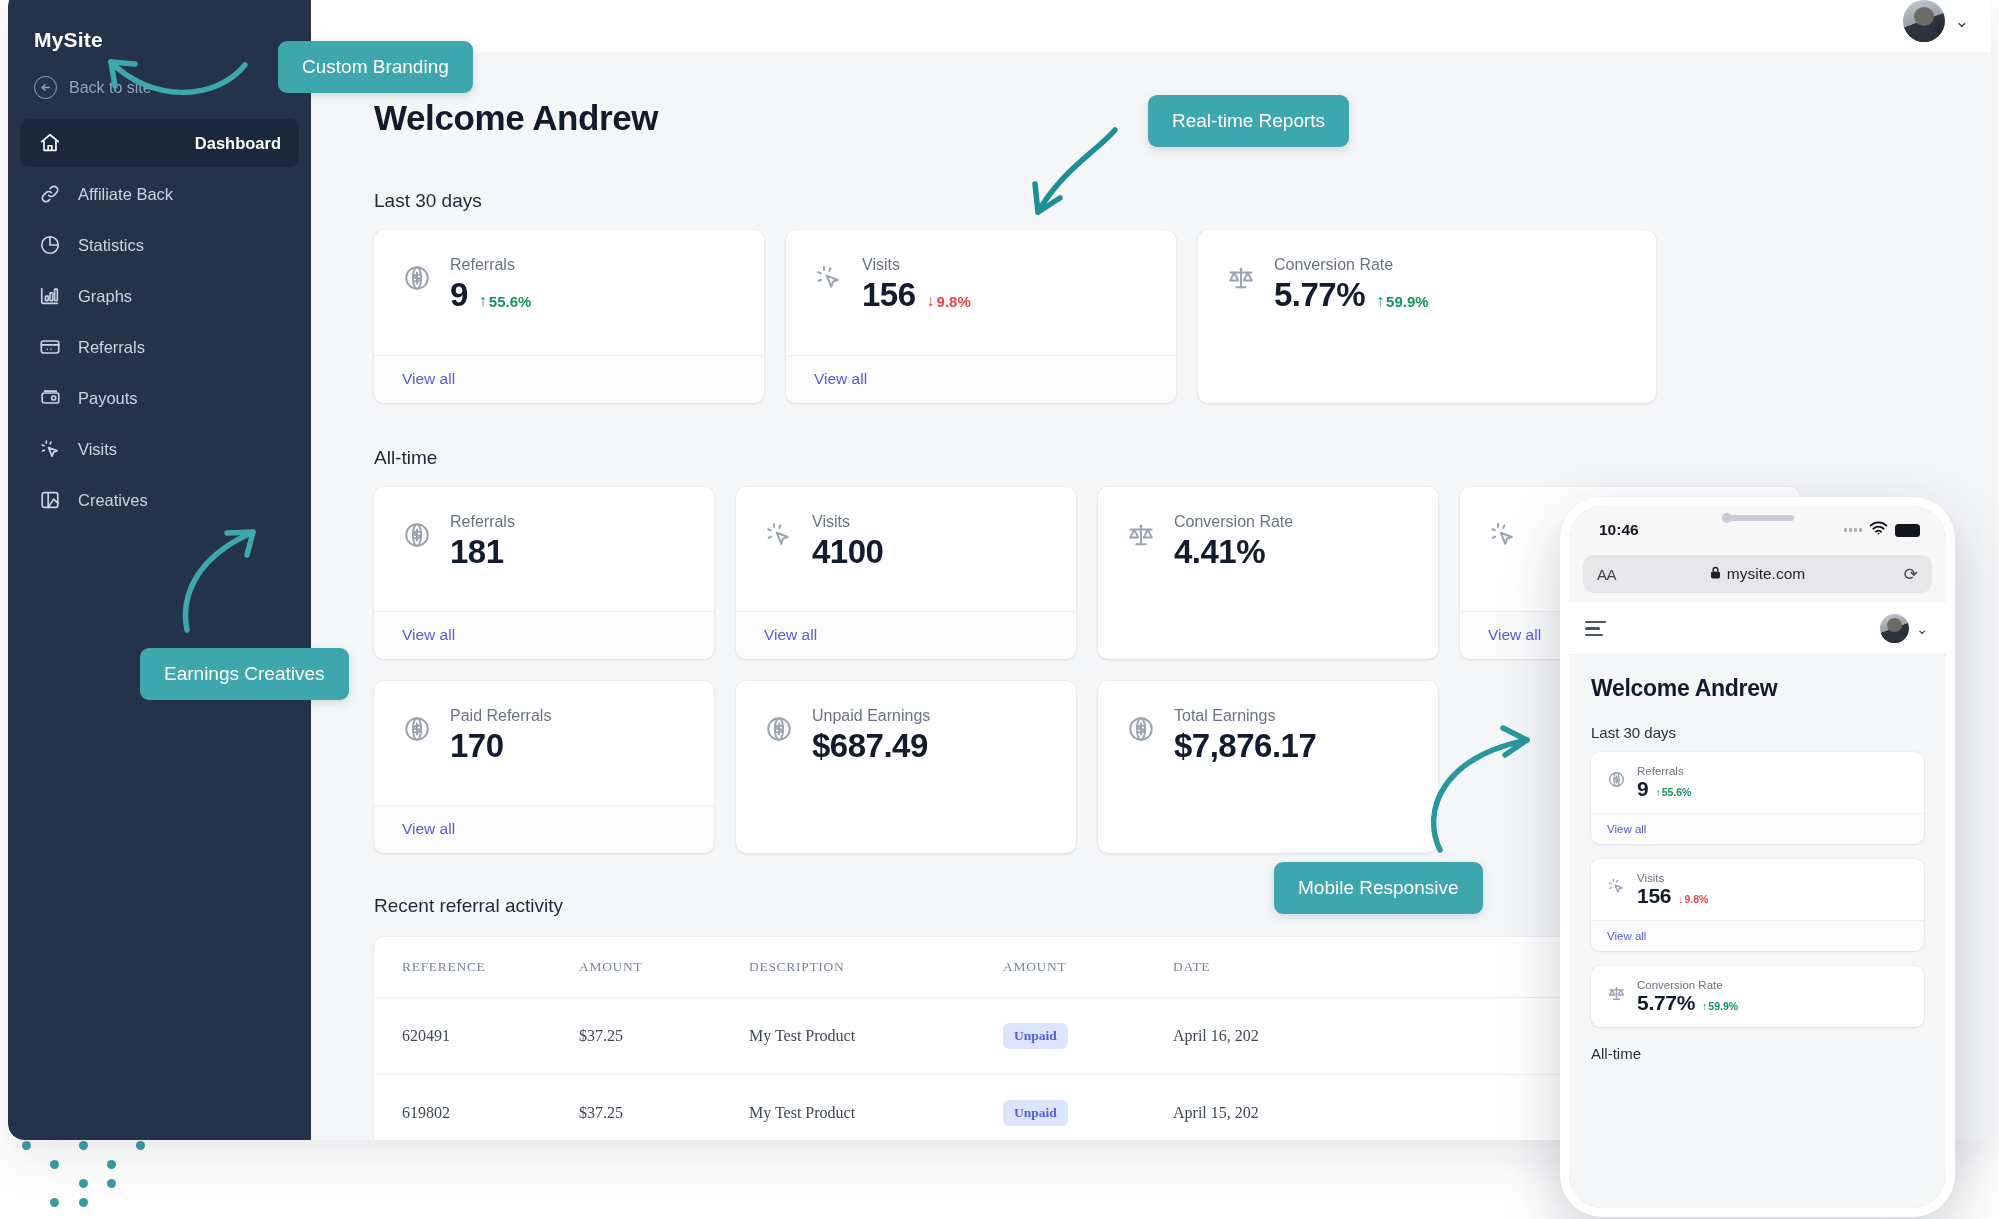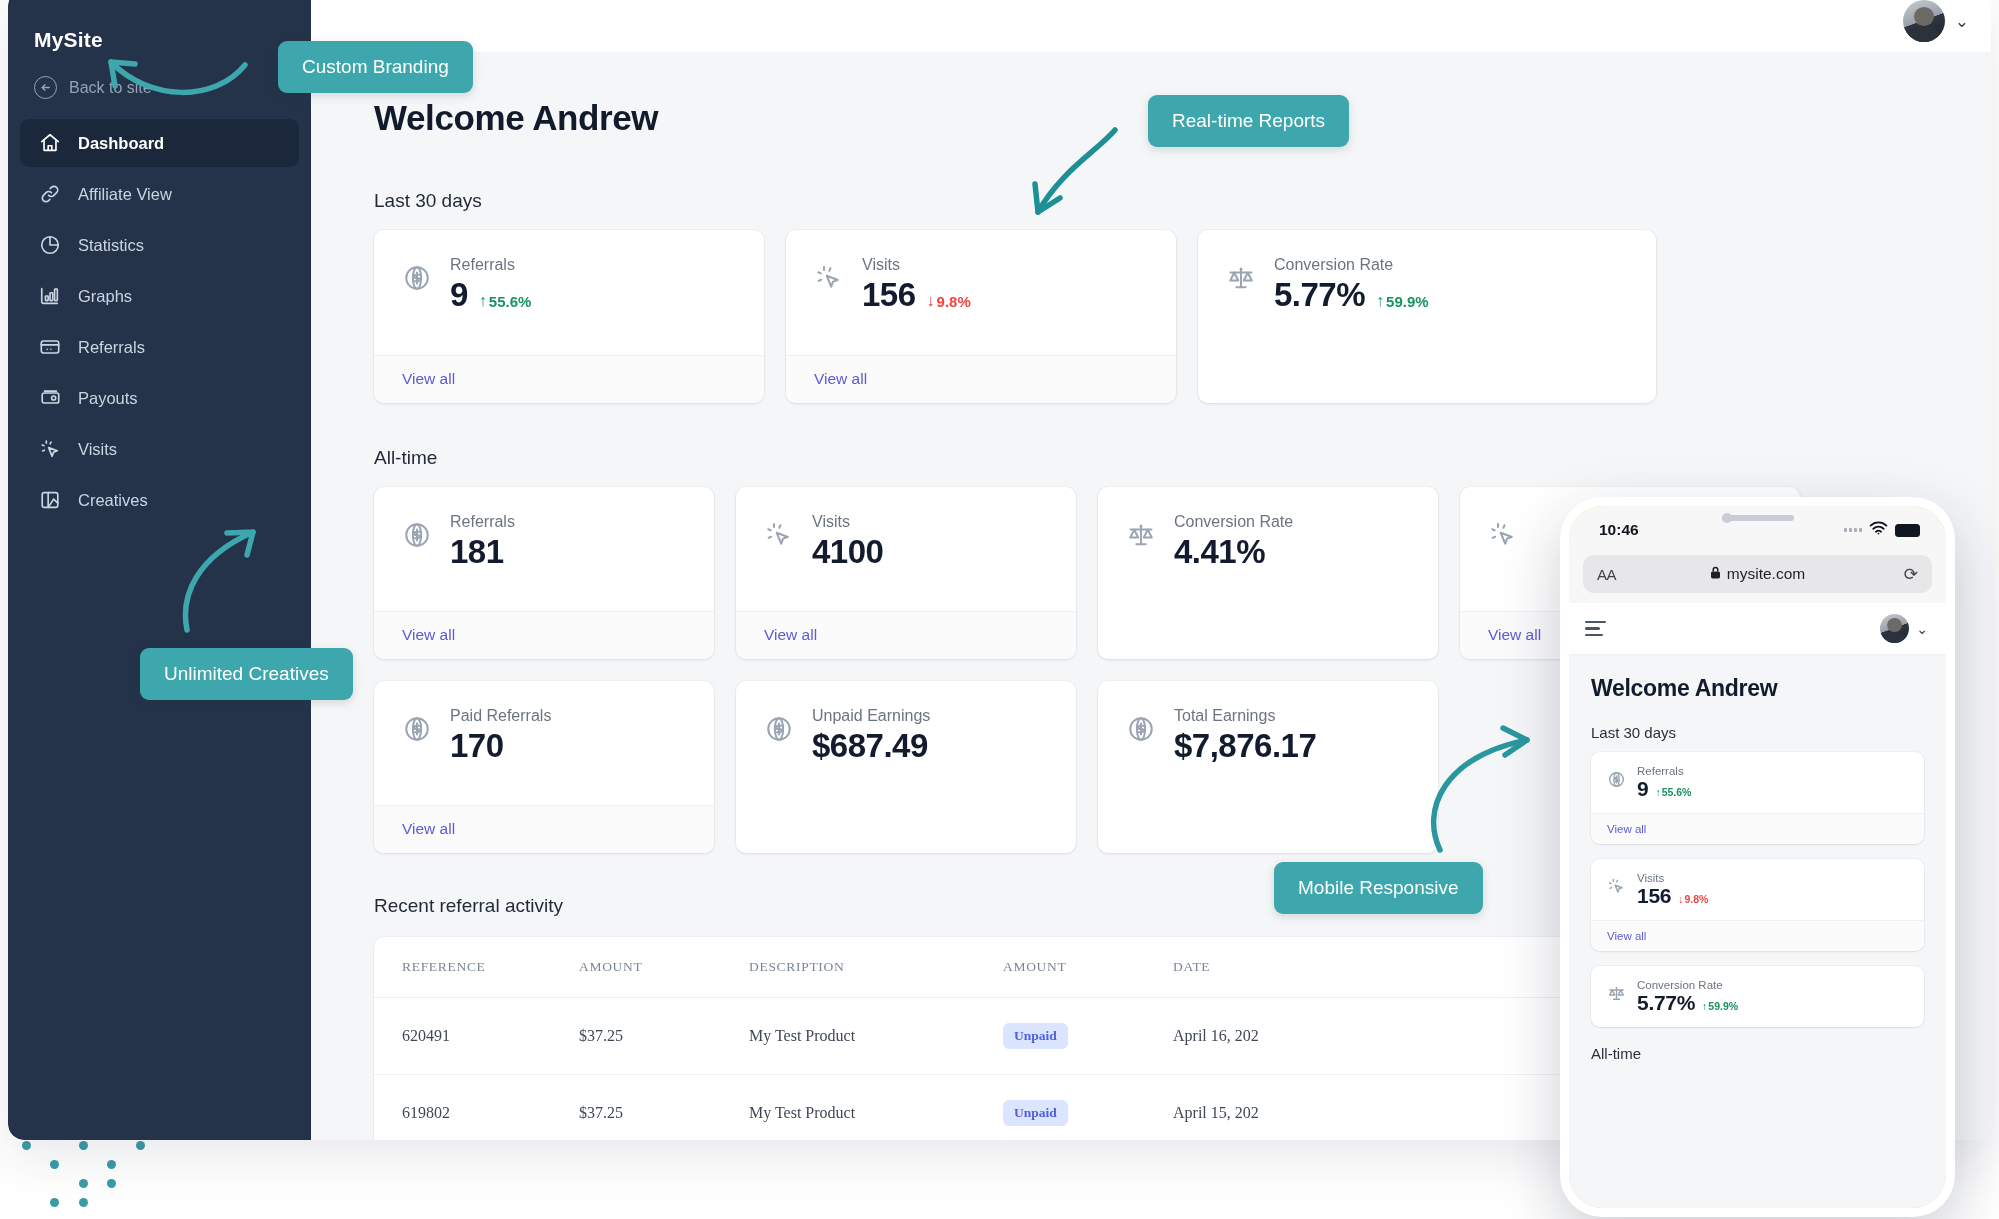--- a/index.html
+++ b/index.html
@@ -39,21 +39,21 @@
   .back-circle {
     width:23px; height:23px; border-radius:50%; border:1.7px solid #93a3b8;
     display:flex; align-items:center; justify-content:center; flex:0 0 auto;
   }
   .nav { padding:0 12px; }
   .nav-item {
     display:flex; align-items:center; gap:17px;
     height:48px; padding:0 18px; border-radius:9px;
     color:#cbd5e1; font-size:16.5px; cursor:pointer; margin-bottom:3px;
   }
-  .nav-item.active { background:#1b283c; color:#ffffff; font-weight:600; }
+  .nav-item.active { background:#1b283c; color:#ffffff; font-weight:600;justify-content:space-between; }
   .nav-ico { width:23px; height:23px; flex:0 0 auto; display:flex; align-items:center; justify-content:center; }
   .nav-ico svg { width:22px; height:22px; display:block; }
 
   
   .topbar {
     position:absolute; left:303px; top:0; right:0; height:62px;
     background:#ffffff; display:flex; align-items:center; justify-content:flex-end;
     padding-right:22px; gap:10px; z-index:5;
   }
   .avatar {
@@ -240,21 +240,21 @@
           <span>Dashboard</span>
         </div>
 
         <div class="nav-item">
           <span class="nav-ico">
             <svg viewBox="0 0 24 24" fill="none" stroke="currentColor" stroke-width="1.8" stroke-linecap="round" stroke-linejoin="round">
                 <path d="M10.5 13.5a4 4 0 0 0 5.7 0l3-3a4 4 0 0 0-5.7-5.7l-1.3 1.3"></path>
                 <path d="M13.5 10.5a4 4 0 0 0-5.7 0l-3 3a4 4 0 0 0 5.7 5.7l1.3-1.3"></path>
               </svg>
           </span>
-          <span>Affiliate View</span>
+          <span>Affiliate Back</span>
         </div>
 
         <div class="nav-item">
           <span class="nav-ico">
             <svg viewBox="0 0 24 24" fill="none" stroke="currentColor" stroke-width="1.8" stroke-linecap="round" stroke-linejoin="round">
                 <path d="M21 12a9 9 0 1 1-9-9"></path>
                 <path d="M12 3a9 9 0 0 1 9 9h-9z"></path>
               </svg>
           </span>
           <span>Statistics</span>
@@ -595,21 +595,21 @@
     <path d="M78 17 L52 18 M78 17 L72 40" stroke="#3da7ad" stroke-width="5.5" stroke-linecap="round"></path>
   </svg>
 
   <svg class="arrow-svg" style="left:1415px;top:715px;width:130px;height:140px" viewBox="0 0 130 140" fill="none">
     <path d="M25 135 C6 95, 28 42, 112 25" stroke="#2a979e" stroke-width="5.5" stroke-linecap="round"></path>
     <path d="M112 25 L88 13 M112 25 L90 40" stroke="#2a979e" stroke-width="5.5" stroke-linecap="round"></path>
   </svg>
 
   <div class="callout" style="left:1148px;top:95px">Real-time Reports</div>
   <div class="callout" style="left:278px;top:41px">Custom Branding</div>
-  <div class="callout" style="left:140px;top:648px">Unlimited Creatives</div>
+  <div class="callout" style="left:140px;top:648px">Earnings Creatives</div>
   <div class="callout" style="left:1274px;top:862px">Mobile Responsive</div>
 
   <div class="phone">
     <div class="phone-screen">
 
       <div class="phone-status">
         <span>10:46</span>
         <span class="notch">
             <i class="bar"></i>
             <i class="dot"></i>

